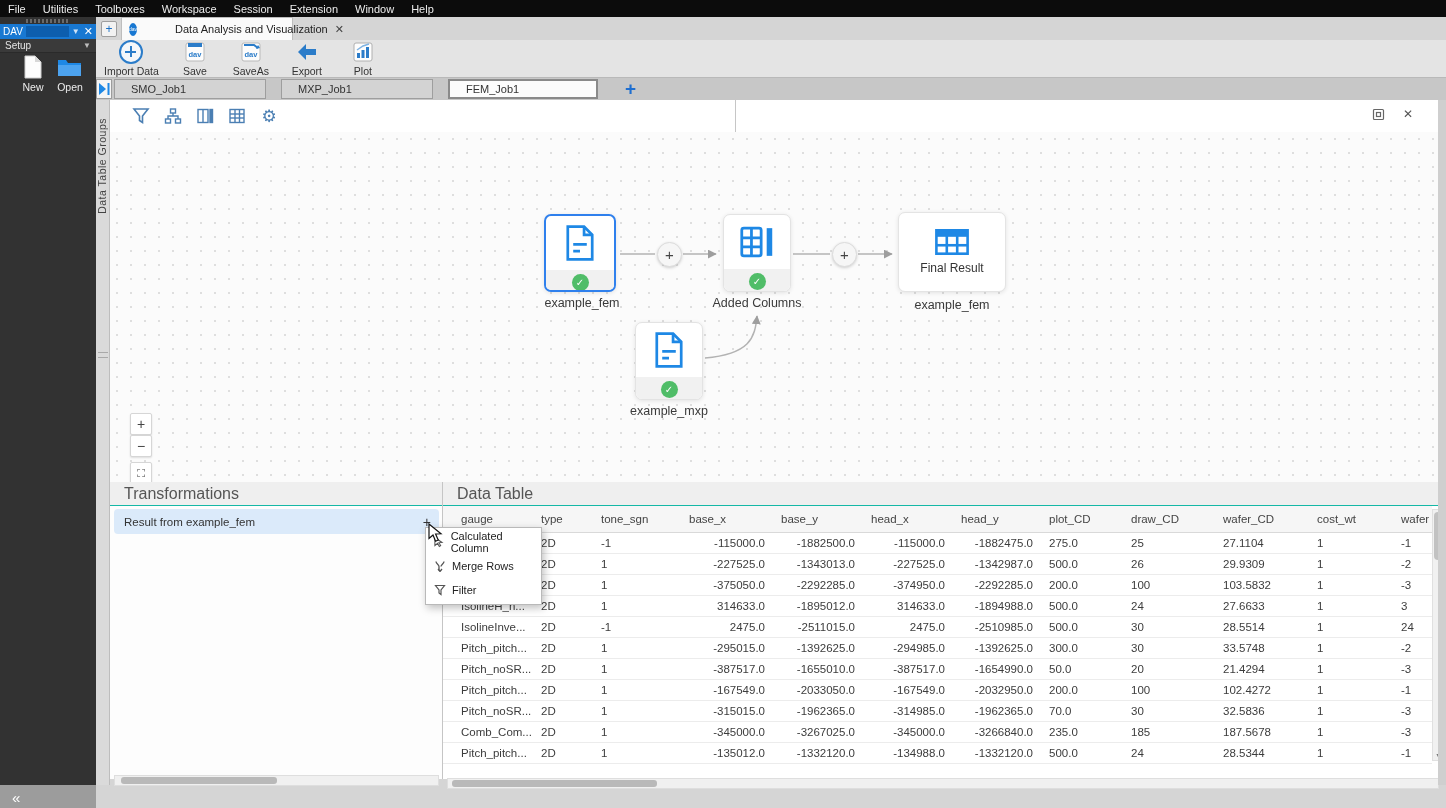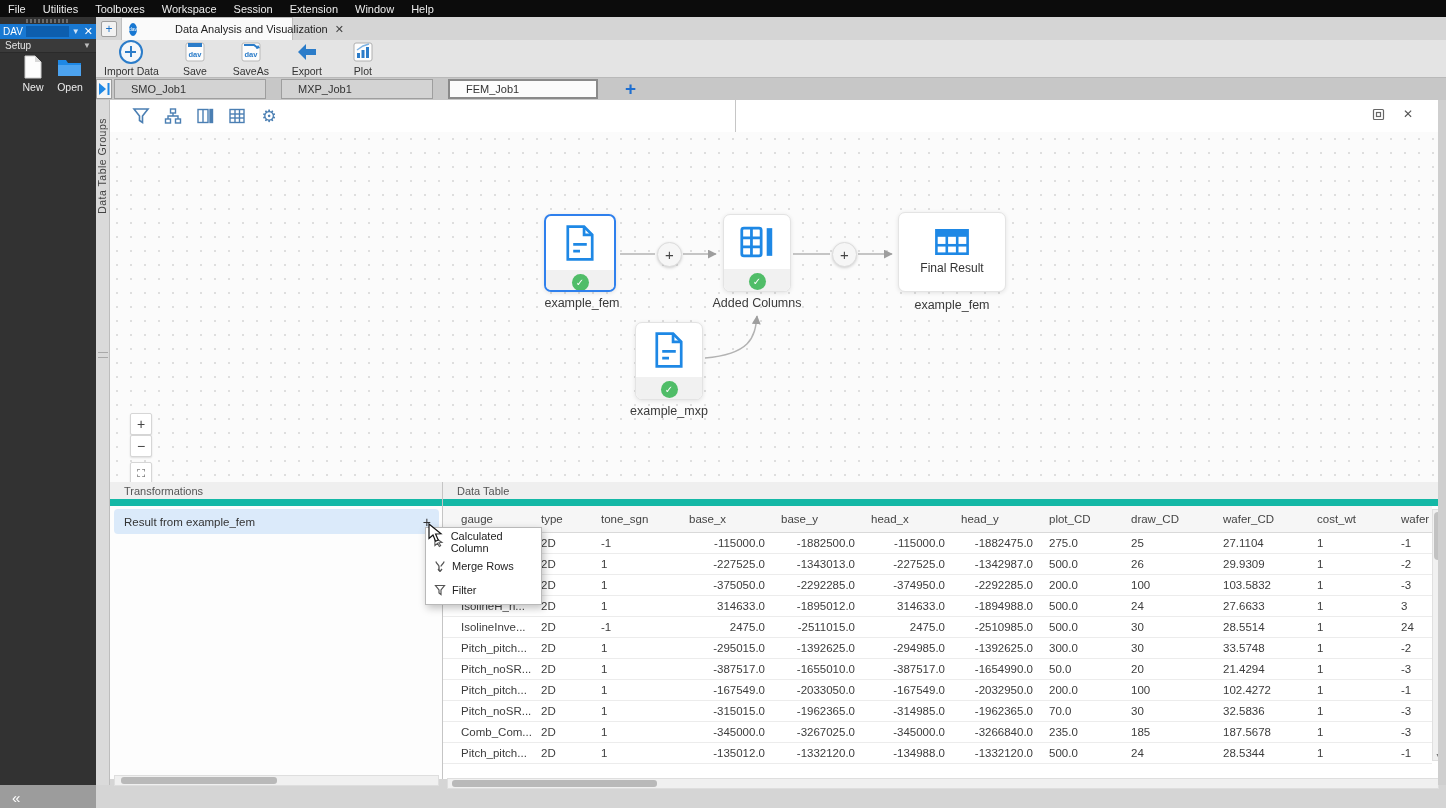--- a/index.html
+++ b/index.html
@@ -74,21 +74,21 @@
   .node .statusarea { height:24px; background:#f1f1f1; display:flex; align-items:center; justify-content:center; }
   .check { width:17px; height:17px; border-radius:50%; background:#50bd68; color:#fff; font-size:10px; display:flex; align-items:center; justify-content:center; }
   .resultnode { position:absolute; width:108px; height:80px; background:#fff; border:1px solid #e4e4e4; border-radius:7px; box-shadow:0 1px 4px rgba(0,0,0,0.10); display:flex; flex-direction:column; align-items:center; justify-content:center; gap:6px; cursor:pointer; }
   .resultnode .t { font-size:12px; color:#333; }
   .nodelabel { position:absolute; font-size:12.5px; color:#3a3a3a; text-align:center; width:140px; }
   .pluscircle { position:absolute; width:25px; height:25px; border-radius:50%; background:#f6f6f6; border:1px solid #dcdcdc; box-shadow:0 1px 3px rgba(0,0,0,0.18); display:flex; align-items:center; justify-content:center; font-size:15px; color:#444; cursor:pointer; }
   .zoomctl { position:absolute; left:20px; width:22px; height:22px; background:#fff; border:1px solid #d6d6d6; box-shadow:0 1px 2px rgba(0,0,0,0.12); display:flex; align-items:center; justify-content:center; font-size:14px; color:#444; cursor:pointer; border-radius:2px; }
 
   
   .transpanel { position:absolute; top:482px; left:110px; width:333px; height:297px; background:#fdfdfd; border-right:1px solid #c5c5c5; }
-  .panelhead { height:24px; background:#efefef; border-bottom:7px solid #14b8a6; display:flex; align-items:center; padding-left:14px; font-size:11px; color:#555; }
+  .panelhead { height:24px; background:#efefef; border-bottom:1px solid #14b8a6; display:flex; align-items:center; padding-left:14px; font-size:16px; color:#555; }
   .transitem { position:absolute; top:27px; left:4px; width:325px; height:25px; background:#dbeafa; border-radius:4px; display:flex; align-items:center; justify-content:space-between; padding:0 8px 0 10px; font-size:11.5px; color:#333; cursor:pointer; }
   .transitem .plus { color:#333; font-size:14px; }
 
   .dtpanel { position:absolute; top:482px; left:443px; width:1003px; height:297px; background:#fff; }
   .dtclip { position:absolute; top:24px; left:0; width:989px; height:273px; overflow:hidden; }
   .dt-row { display:flex; height:21px; border-bottom:1px solid #ececec; background:#fff; }
   .dt-row.head { height:27px; background:#f6f6f6; border-bottom:1px solid #d9d9d9; }
   .dt-cell { flex:none; padding:0 8px; line-height:21px; font-size:11.5px; color:#3c3c3c; white-space:nowrap; overflow:hidden; }
   .dt-row.head .dt-cell { line-height:27px; color:#444; }
   .c0{width:90px; padding-left:18px;} .c1{width:60px;} .c2{width:88px;} .c3{width:92px; text-align:right;}

